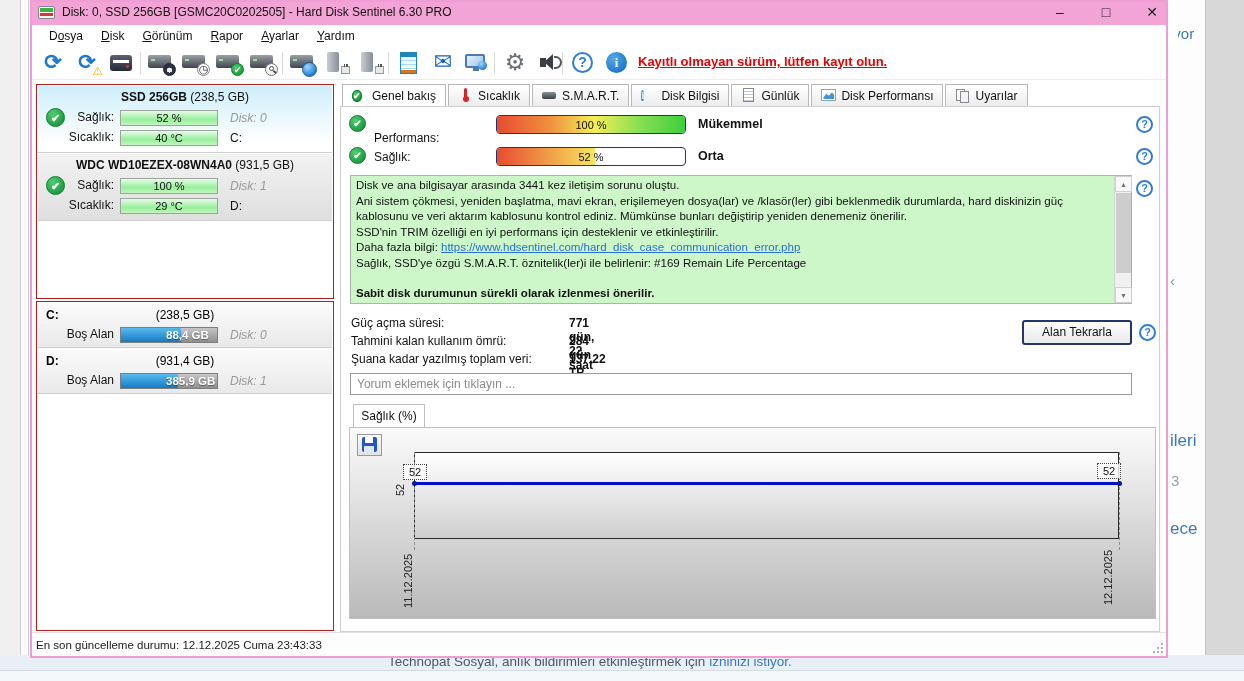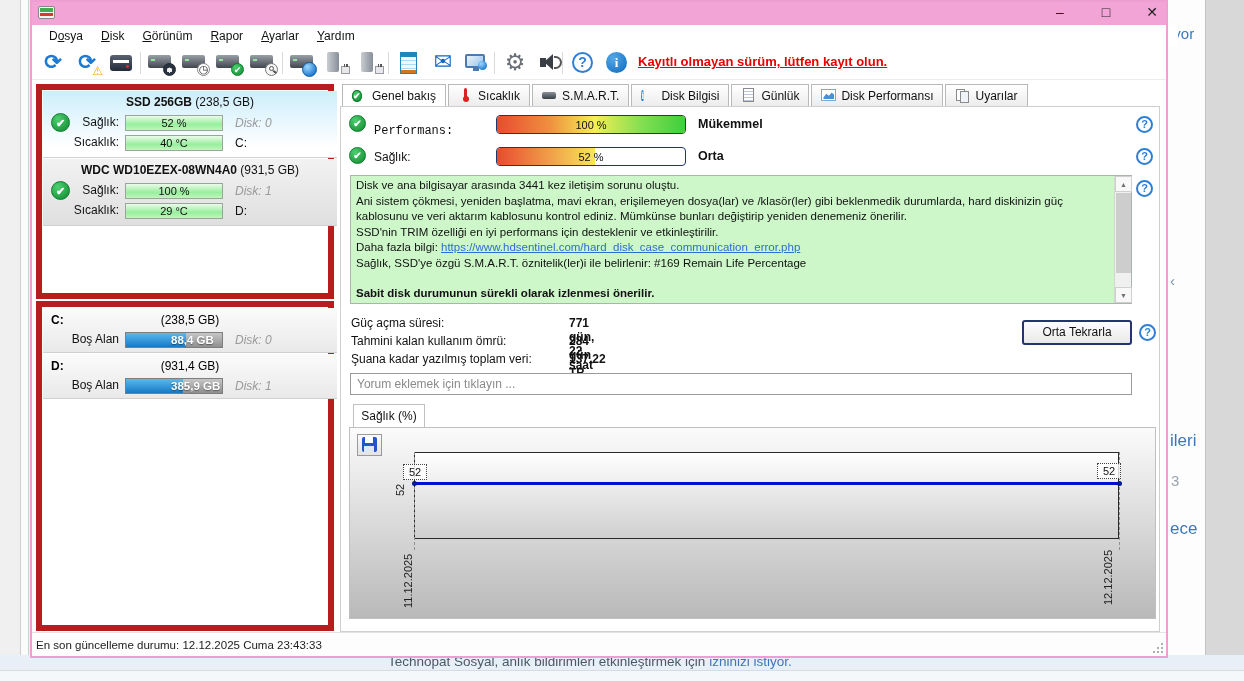--- a/index.html
+++ b/index.html
@@ -64,21 +64,21 @@
   .spk i { position:absolute; left:4px; top:-4px; border:8px solid transparent; border-right:9px solid #3a3f46; border-left:0; }
   .spk b { position:absolute; left:14px; top:-2px; width:8px; height:13px; border:2px solid #555;
     border-left:none; border-radius:0 10px 10px 0; }
   .helpc { position:absolute; left:4px; top:3px; width:21px; height:21px; border-radius:50%;
     border:2.5px solid #2f7fd6; color:#2f7fd6; font-weight:bold; font-size:14px; text-align:center; line-height:16px; }
   .infoc { position:absolute; left:4px; top:3px; width:21px; height:21px; border-radius:50%;
     background:radial-gradient(circle at 35% 30%, #56a8e8, #1c78c8 75%); color:#fff; font-weight:bold;
     font-size:13px; text-align:center; line-height:21px; font-family:"Liberation Serif", serif; }
 
   
-  .panelbox { position:absolute; background:#fff; border:6px solid #b91c1c; }
+  .panelbox { position:absolute; background:#fff; border:1px solid #b91c1c; }
   .diskcard { position:absolute; left:1px; width:294px; height:67px; border-bottom:1px solid #d0d0d0; }
   .card-sel { background:linear-gradient(180deg,#cdeefb,#ffffff 85%); }
   .card-gray { background:linear-gradient(180deg,#f2f2f2,#dfdfdf); }
   .cardtitle { position:absolute; left:0; top:4px; width:100%; text-align:center; font-size:12px; color:#111; }
   .cardtitle b { font-weight:bold; }
   .led { position:absolute; width:19px; height:19px; border-radius:50%; border:1px solid #0f7a2e;
     background:radial-gradient(circle at 35% 30%, #4ecf70, #1d9a3e 75%); color:#fff; font-size:11px;
     text-align:center; line-height:18px; font-weight:bold; }
   .srow { position:absolute; height:17px; font-size:12px; color:#111; }
   .slabel { position:absolute; right:218px; top:0; text-align:right; }
@@ -206,20 +206,21 @@
 <div class="bg-bottomtext"><span>Technopat Sosyal, anlık bildirimleri etkinleştirmek için </span><a href="#">izninizi istiyor.</a></div>
 
 <div class="win">
   <div class="winframe"></div>
 
   <div class="titlebar">
     <span class="titleicon">
         <i></i>
         <b></b>
       </span>
+    <span style="position:absolute; left:32px; top:5px;">Disk: 0, SSD 256GB [GSMC20C0202505]  -  Hard Disk Sentinel 6.30 PRO</span>
     <span class="tctl" style="left:1016px;">–</span>
     <span class="tctl" style="left:1062px;">□</span>
     <span class="tctl" style="left:1108px;">✕</span>
   </div>
 
   <div class="menubar">
     <span class="menuitem"><span>D</span><u>o</u><span>sya</span></span>
     <span class="menuitem"><span></span><u>D</u><span>isk</span></span>
     <span class="menuitem"><span></span><u>G</u><span>örünüm</span></span>
     <span class="menuitem"><span></span><u>R</u><span>apor</span></span>
@@ -425,21 +426,21 @@
           <span class="ti-pages"></span>
           <span class="ti-pages2"></span>
         </span>
         <span>Uyarılar</span>
       </span>
   </div>
 
   <div class="content">
 
     <span class="led" style="left:8px; top:8px; width:17px; height:17px; line-height:16px; font-size:10px;">✔</span>
-    <span class="rowlabel" style="left:33px; top:17px;font-family:Liberation Mono, monospace;">Performans:</span>
+    <span class="rowlabel" style="left:33px; top:24px;">Performans:</span>
     <span class="pbar" style="top:8px;">
         <span class="pfill grad-full" style="width: 100%;"></span>
         <span class="pval">100 %</span>
       </span>
     <span class="statusword" style="top:10px;">Mükemmel</span>
     <span class="helpicon" style="left:795px; top:9px;">?</span>
 
     <span class="led" style="left:8px; top:40px; width:17px; height:17px; line-height:16px; font-size:10px;">✔</span>
     <span class="rowlabel" style="left:33px; top:43px;">Sağlık:</span>
     <span class="pbar" style="top:40px;">
@@ -462,21 +463,21 @@
         <span class="sthumb"></span>
         <span class="sbtn" style="bottom:0;">▼</span>
       </div>
     </div>
     <span class="helpicon" style="left:795px; top:73px;">?</span>
 
     <div class="statrow" style="top:209px;"><span>Güç açma süresi:</span><span class="statval">771 gün, 22 saat</span></div>
     <div class="statrow" style="top:227px;"><span>Tahmini kalan kullanım ömrü:</span><span class="statval">284 gün</span></div>
     <div class="statrow" style="top:245px;"><span>Şuana kadar yazılmış toplam veri:</span><span class="statval">137,22 TB</span></div>
 
-    <div class="retest">Orta Tekrarla</div>
+    <div class="retest">Alan Tekrarla</div>
     <span class="helpicon" style="left:798px; top:217px;">?</span>
 
     <input class="comment" placeholder="Yorum eklemek için tıklayın ..." style="">
 
     <div class="charttab">Sağlık (%)</div>
     <div class="chartpanel">
       <div class="savebtn">
           <span class="floppy">
             <i></i>
             <b></b>

